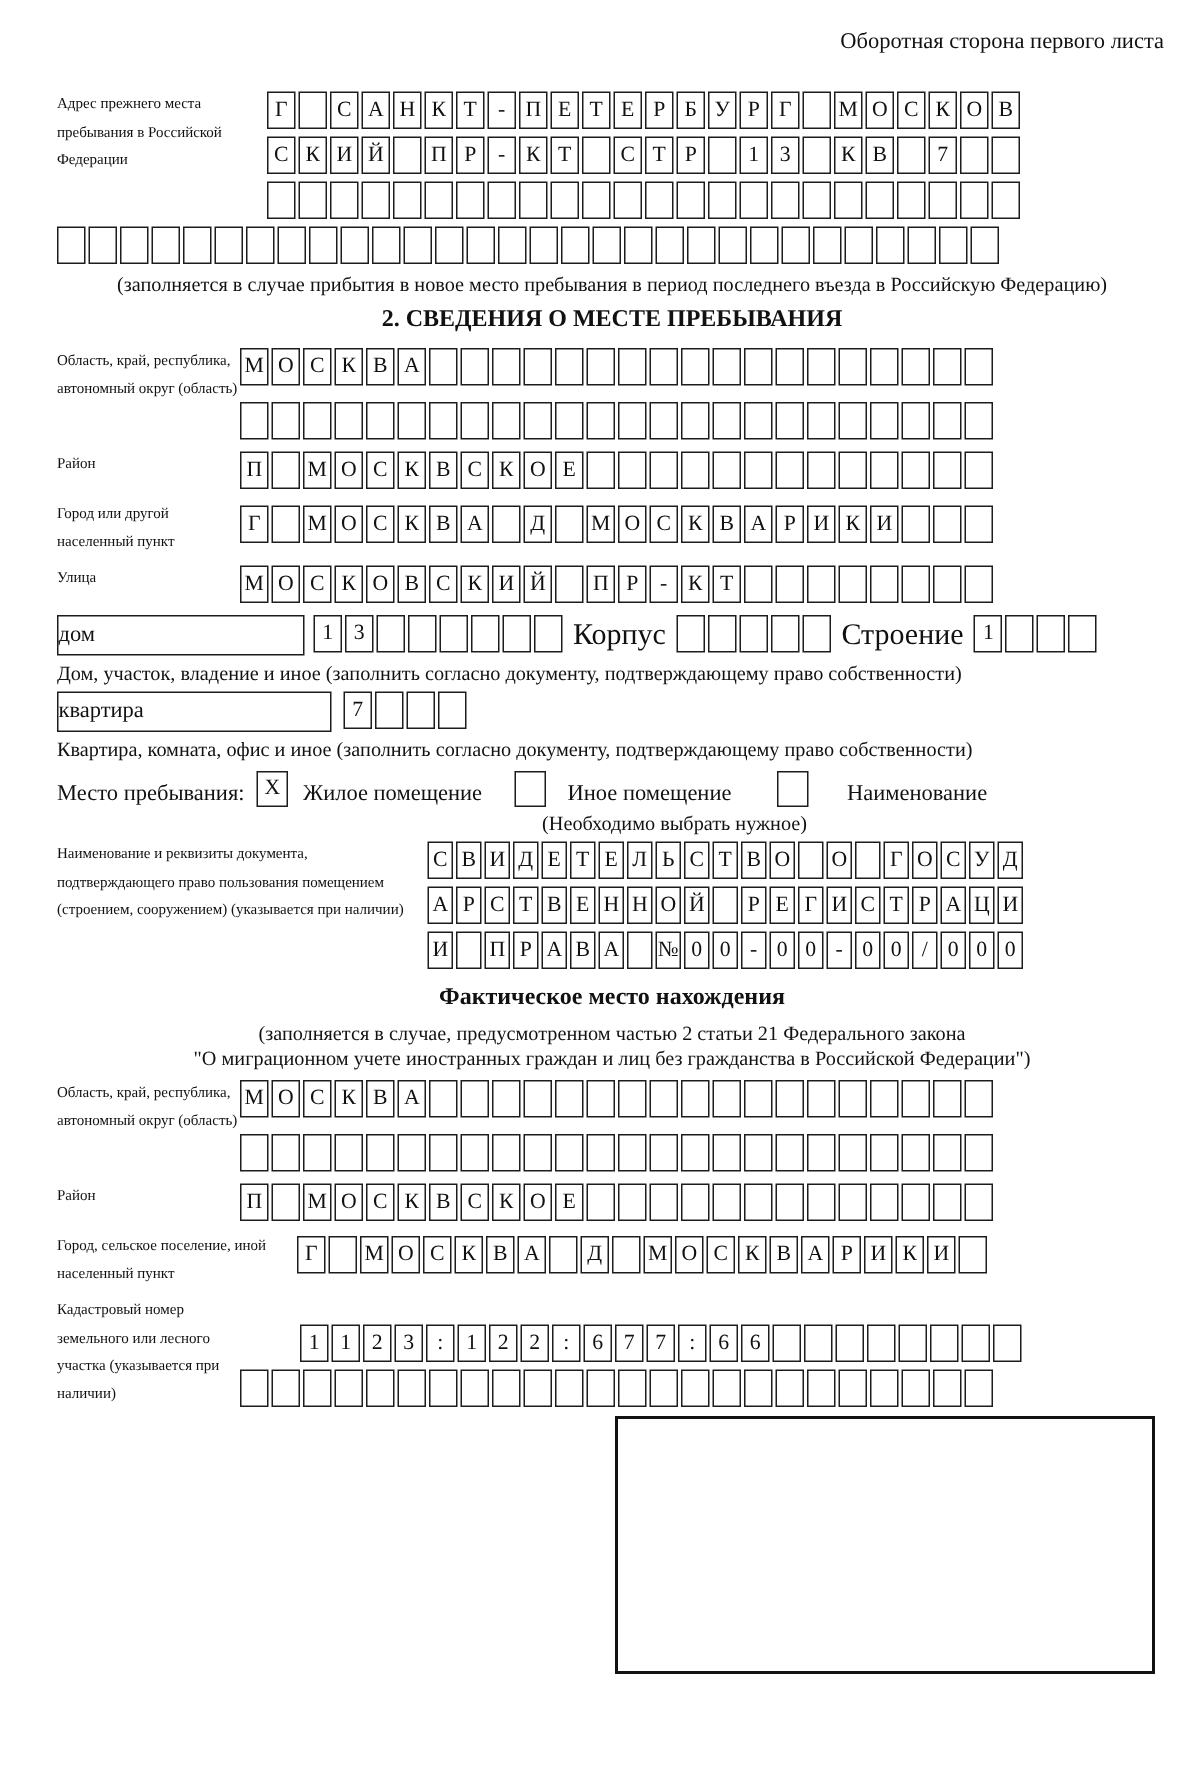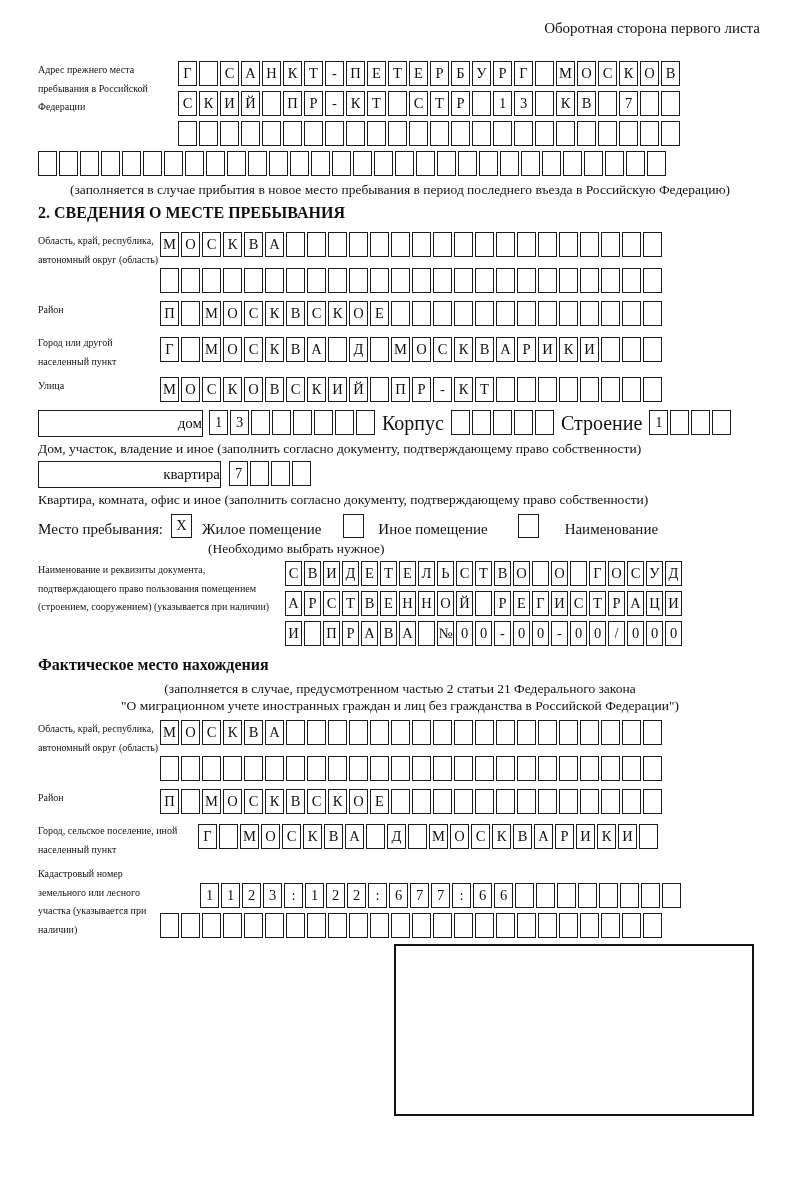--- a/index.html
+++ b/index.html
@@ -1,33 +1,33 @@
 <!DOCTYPE html>
 <html><head>
 <meta charset="utf-8">
 <style>
   *{box-sizing:border-box;margin:0;padding:0}
   html,body{width:800px;height:1180px;background:#fff;overflow:hidden}
   body{font-family:"Liberation Serif","DejaVu Serif",serif;color:#111}
-  .page{width:800px;height:1004px;padding:12px 38px 0 38px;position:relative}
+  .page{width:800px;height:1004px;padding:12px 22px 0 38px;position:relative}
   .hdr-note{text-align:right;font-size:15px;margin-top:8px;margin-bottom:24px;padding-right:2px}
 
   .cells{white-space:nowrap;height:27px}
   .cell{display:inline-block;width:19px;height:25px;border:1.6px solid #1c1c1c;margin-right:2px;
         text-align:center;line-height:22px;font-size:14.5px;vertical-align:top;background:#fff}
   .sm .cell{width:17px}
   .frow{display:flex;align-items:flex-start}
   .flabel{font-size:10px;line-height:18.5px;flex:0 0 auto}
   .w140{width:140px}.w122{width:122px}.w160{width:160px}.w247{width:247px}
   .note{font-size:13.5px;line-height:17px}
   .center{text-align:center}
-  .sec-title{font-size:16px;font-weight:bold;margin:6px 0 10px 0}
+  .sec-title{font-size:16px;font-weight:bold;text-align:center;margin:6px 0 10px 0}
   .mb3{margin-bottom:3px}.mb6{margin-bottom:6px}.mb9{margin-bottom:9px}
 
-  .label-box{border:1.8px solid #1c1c1c;height:27px;line-height:24px;text-align:right;
+  .label-box{border:1.8px solid #1c1c1c;height:27px;line-height:24px;text-align:left;
              font-size:15px;display:inline-block;vertical-align:top;background:#fff}
   .inline-lbl{font-size:20px;line-height:27px;display:inline-block;vertical-align:top;padding:0 7px 0 5px}
   .chk{display:inline-block;width:21px;height:24px;border:1.7px solid #1c1c1c;text-align:center;
        line-height:21px;font-size:14.5px;vertical-align:middle;background:#fff}
   .mesto-row{display:flex;align-items:flex-end;margin:5px 0 2px 0;font-size:15px}
   .stamp-wrap{width:372px;margin-left:auto;margin-right:6px}
   .stamp-box{width:360px;height:172px;border:2px solid #121212;margin:4px 0 6px 10px;background:#fff}
 </style>
 </head>
 <body>
@@ -84,21 +84,21 @@
 
   <div class="mesto-row">
     <span>Место пребывания:</span>
     <span class="chk" style="margin:0 10px 0 8px">X</span>
     <span>Жилое помещение</span>
     <span class="chk" style="margin:0 14px 0 22px"></span>
     <span>Иное помещение</span>
     <span class="chk" style="margin:0 26px 0 30px"></span>
     <span>Наименование</span>
   </div>
-  <div class="note" style="margin-left:170px;width:330px;text-align:left;margin-bottom:4px">(Необходимо выбрать нужное)</div>
+  <div class="note" style="margin-left:170px;width:330px;text-align:right;margin-bottom:4px">(Необходимо выбрать нужное)</div>
 
   <div class="frow">
     <div class="flabel w247" style="padding-right:10px">Наименование и реквизиты документа, подтверждающего право пользования помещением (строением, сооружением) (указывается при наличии)</div>
     <div class="sm">
       <div class="cells mb3"><span class="cell">С</span><span class="cell">В</span><span class="cell">И</span><span class="cell">Д</span><span class="cell">Е</span><span class="cell">Т</span><span class="cell">Е</span><span class="cell">Л</span><span class="cell">Ь</span><span class="cell">С</span><span class="cell">Т</span><span class="cell">В</span><span class="cell">О</span><span class="cell">&nbsp;</span><span class="cell">О</span><span class="cell">&nbsp;</span><span class="cell">Г</span><span class="cell">О</span><span class="cell">С</span><span class="cell">У</span><span class="cell">Д</span></div>
       <div class="cells mb3"><span class="cell">А</span><span class="cell">Р</span><span class="cell">С</span><span class="cell">Т</span><span class="cell">В</span><span class="cell">Е</span><span class="cell">Н</span><span class="cell">Н</span><span class="cell">О</span><span class="cell">Й</span><span class="cell">&nbsp;</span><span class="cell">Р</span><span class="cell">Е</span><span class="cell">Г</span><span class="cell">И</span><span class="cell">С</span><span class="cell">Т</span><span class="cell">Р</span><span class="cell">А</span><span class="cell">Ц</span><span class="cell">И</span></div>
       <div class="cells"><span class="cell">И</span><span class="cell">&nbsp;</span><span class="cell">П</span><span class="cell">Р</span><span class="cell">А</span><span class="cell">В</span><span class="cell">А</span><span class="cell">&nbsp;</span><span class="cell">№</span><span class="cell">0</span><span class="cell">0</span><span class="cell">-</span><span class="cell">0</span><span class="cell">0</span><span class="cell">-</span><span class="cell">0</span><span class="cell">0</span><span class="cell">/</span><span class="cell">0</span><span class="cell">0</span><span class="cell">0</span></div>
     </div>
   </div>
 

